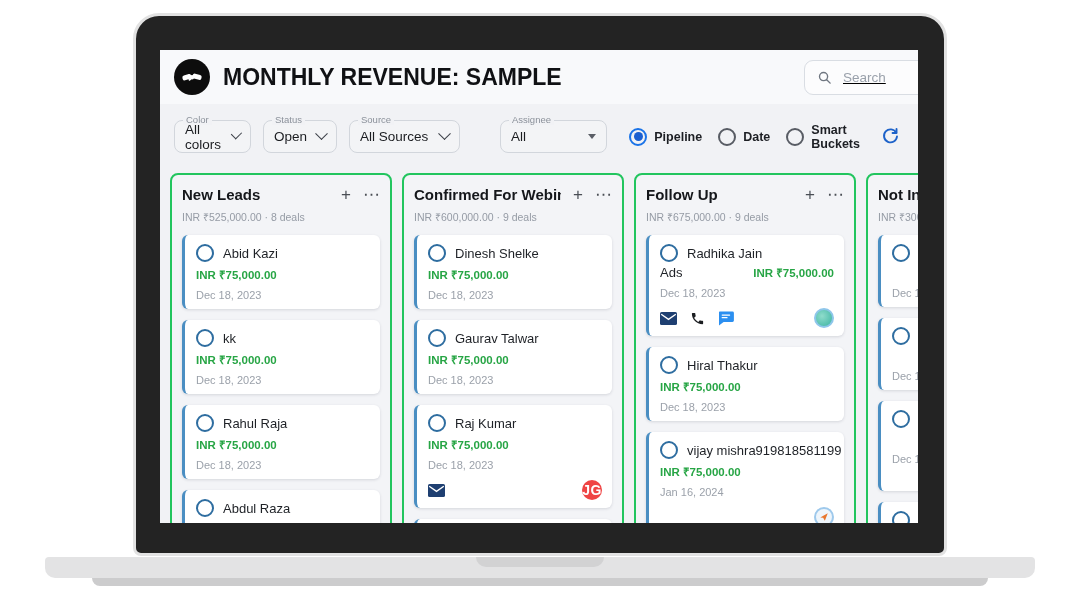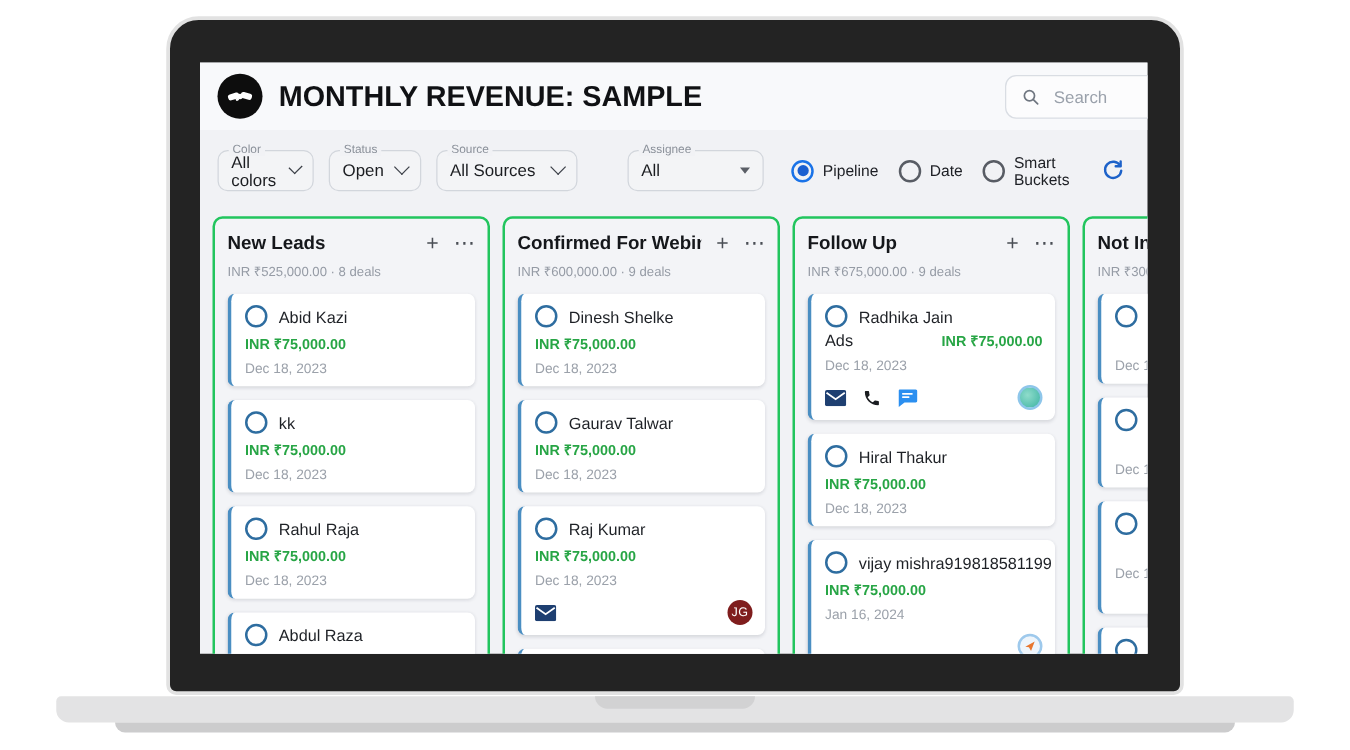--- a/index.html
+++ b/index.html
@@ -20,37 +20,37 @@
   .screen{position:absolute;left:160px;top:50px;width:758px;height:473px;background:#f1f2f5;
           overflow:hidden;}
 
   
   .app-header{display:flex;align-items:center;height:54px;padding:0 14px;background:#f8f9fb;}
   .logo{width:36px;height:36px;border-radius:50%;background:#0d0d0d;display:flex;
         align-items:center;justify-content:center;flex:none;}
   .app-title{font-size:23px;font-weight:700;color:#101114;margin-left:13px;white-space:nowrap;}
   .search-box{margin-left:auto;margin-right:-76px;display:flex;align-items:center;gap:9px;
         border:1px solid #d9dde3;background:#fcfcfd;border-radius:9px;height:33px;padding:0 12px;
-        width:150px;flex:none;}
+        width:150px;flex:none;text-decoration:underline;}
   .search-box input{border:none;outline:none;background:transparent;font-size:13.5px;color:#444;
         width:100px;font-family:"Liberation Sans",sans-serif;}
   .search-box input::placeholder{color:#9aa1ab;}
 
   
   .filter-bar{display:flex;align-items:center;gap:12px;padding:16px 14px 12px;}
   .dropdown{position:relative;border:1px solid #d2d6dc;border-radius:8px;background:#f3f4f6;
         height:33px;display:flex;align-items:center;justify-content:space-between;
         padding:0 10px;font-size:13.5px;color:#1b1d21;box-sizing:border-box;cursor:pointer;}
   .dropdown .flabel{position:absolute;top:-7px;left:8px;font-size:9.5px;color:#8b919a;
         background:#f1f2f5;padding:0 3px;}
   .chev{width:8px;height:8px;border-right:1.8px solid #3c4048;border-bottom:1.8px solid #3c4048;
         transform:rotate(45deg) translate(-2px,-2px);margin-left:10px;}
   .tri-down{width:0;height:0;border-left:4.5px solid transparent;border-right:4.5px solid transparent;
         border-top:5.5px solid #5a5e66;margin-left:10px;}
-  .radio-group{display:flex;align-items:center;gap:16px;margin-left:10px;}
+  .radio-group{display:flex;align-items:center;gap:16px;margin-left:10px;font-weight:bold;}
   .radio-opt{display:flex;align-items:center;gap:7px;font-size:12.5px;color:#1d1f24;cursor:pointer;}
   .radio{width:14px;height:14px;border-radius:50%;border:2px solid #585c64;position:relative;flex:none;}
   .radio.selected{border-color:#1a73e8;}
   .radio.selected::after{content:"";position:absolute;left:2.5px;top:2.5px;width:9px;height:9px;
         border-radius:50%;background:#1a5fd0;}
   .refresh-btn{margin-left:auto;margin-right:4px;cursor:pointer;display:flex;align-items:center;}
 
   
   .board{display:flex;gap:10px;padding:8px 0 0 10px;align-items:flex-start;}
   .column{width:222px;flex:0 0 222px;background:#f3f4f7;border:2px solid #22c55e;border-radius:8px;
@@ -65,21 +65,21 @@
         cursor:pointer;}
   .card-top{display:flex;align-items:center;gap:9px;font-size:13px;color:#1e2126;white-space:nowrap;}
   .lead-circle{width:14px;height:14px;border-radius:50%;border:2px solid #2e6da0;flex:none;}
   .card-sub-row{display:flex;justify-content:space-between;align-items:center;margin-top:3px;
         font-size:13px;color:#1e2126;}
   .card-amount{text-align:left;font-size:11.5px;font-weight:700;color:#27a545;margin-top:5px;}
   .card-date{font-size:11px;color:#9ba1aa;margin-top:7px;white-space:nowrap;}
   .card-icons{display:flex;align-items:center;gap:13px;margin-top:9px;}
   .avatar{width:20px;height:20px;border-radius:50%;margin-left:auto;display:flex;align-items:center;
         justify-content:center;flex:none;}
-  .avatar.jg{background:#7f1d1d;color:#fff;font-size:10px;font-weight:400;letter-spacing:.3px;}
+  .avatar.jg{background:#ef4444;color:#fff;font-size:14px;font-weight:700;letter-spacing:.3px;}
   .avatar.teal{background:radial-gradient(circle at 38% 38%, #8fdccb, #3cb3a2);
         border:2px solid #8ec6ea;box-sizing:border-box;}
   .avatar.send{background:#eef5fb;border:2px solid #9ec9ec;box-sizing:border-box;}
   .spacer18{height:18px;}
 </style>
 </head>
 <body>
 
 <div class="stage">
 

